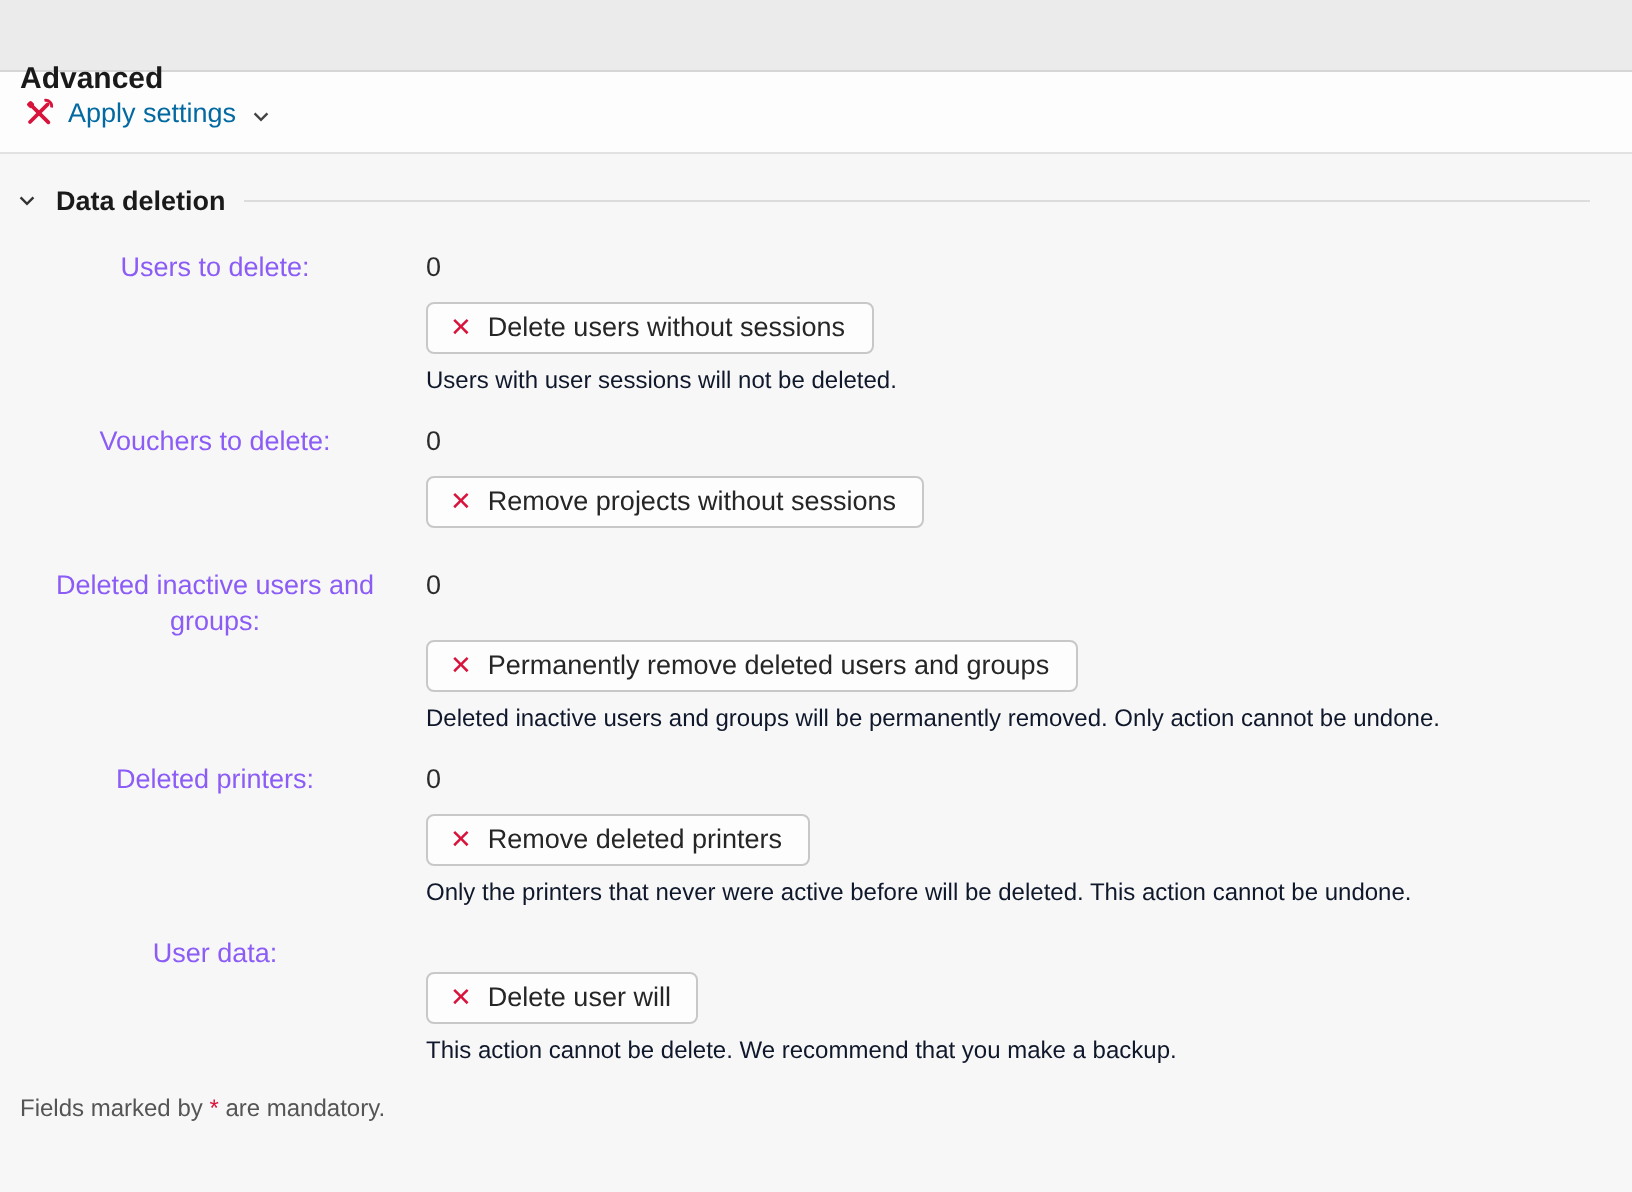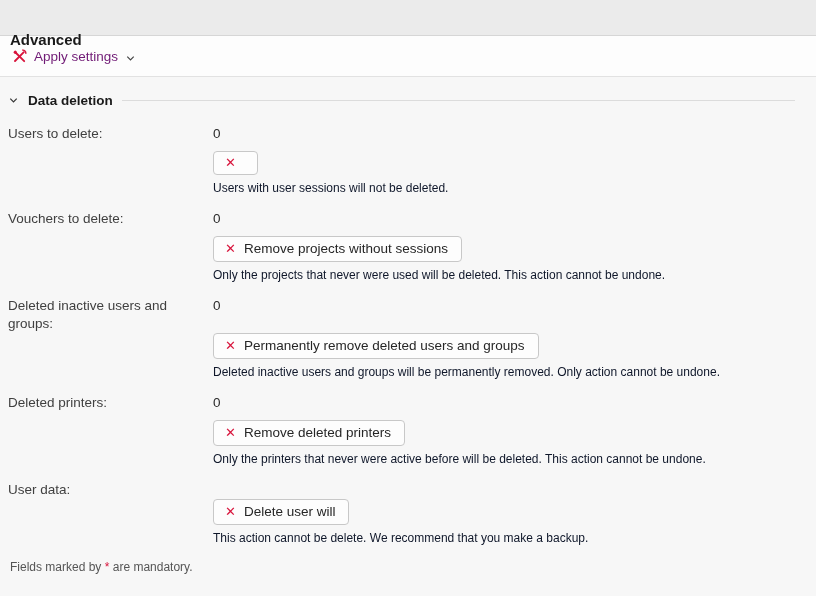--- a/index.html
+++ b/index.html
@@ -32,21 +32,21 @@
     padding: 0 8px;
   }
   .apply-btn {
     display: inline-flex;
     align-items: flex-end;
     gap: 7px;
     background: transparent;
     border: none;
     font-family: inherit;
     font-size: 13.5px;
-    color: #701a75;
+    color: #0369a1;
     cursor: pointer;
     padding: 4px 4px;
   }
   .icon-box { display: inline-flex; align-items: center; }
   main { padding: 16px 12px 0 8px; }
   .section-header {
     display: flex;
     align-items: center;
     gap: 9px;
     margin-bottom: 17px;
@@ -65,24 +65,24 @@
     height: 0;
   }
   .field {
     display: grid;
     grid-template-columns: 199px 1fr;
     column-gap: 6px;
     margin-bottom: 14px;
   }
   .field-label {
     grid-column: 1; grid-row: 1;
-    text-align: left;
+    text-align: center;
     font-size: 13.5px;
     line-height: 18px;
-    color: #404040;
+    color: #8b5cf6;
   }
   .field-value {
     grid-column: 2; grid-row: 1;
     font-size: 13.5px;
     line-height: 18px;
     color: #2b2b2b;
     margin-bottom: 8px;
   }
   .action-btn {
     grid-column: 2; grid-row: 2;
@@ -156,32 +156,32 @@
     </span>
     <span class="section-title">Data deletion</span>
     <span class="section-rule"></span>
   </div>
 
   <div class="field">
     <div class="field-label">Users to delete:</div>
     <div class="field-value">0</div>
     <button class="action-btn">
       <span class="x-glyph">✕</span>
+      <span>Delete users without sessions</span>
     </button>
     <div class="field-helper">Users with user sessions will not be deleted.</div>
   </div>
 
   <div class="field">
     <div class="field-label">Vouchers to delete:</div>
     <div class="field-value">0</div>
     <button class="action-btn">
       <span class="x-glyph">✕</span>
       <span>Remove projects without sessions</span>
     </button>
-    <div class="field-helper">Only the projects that never were used will be deleted. This action cannot be undone.</div>
   </div>
 
   <div class="field">
     <div class="field-label">Deleted inactive users and groups:</div>
     <div class="field-value">0</div>
     <button class="action-btn">
       <span class="x-glyph">✕</span>
       <span>Permanently remove deleted users and groups</span>
     </button>
     <div class="field-helper">Deleted inactive users and groups will be permanently removed. Only action cannot be undone.</div>

